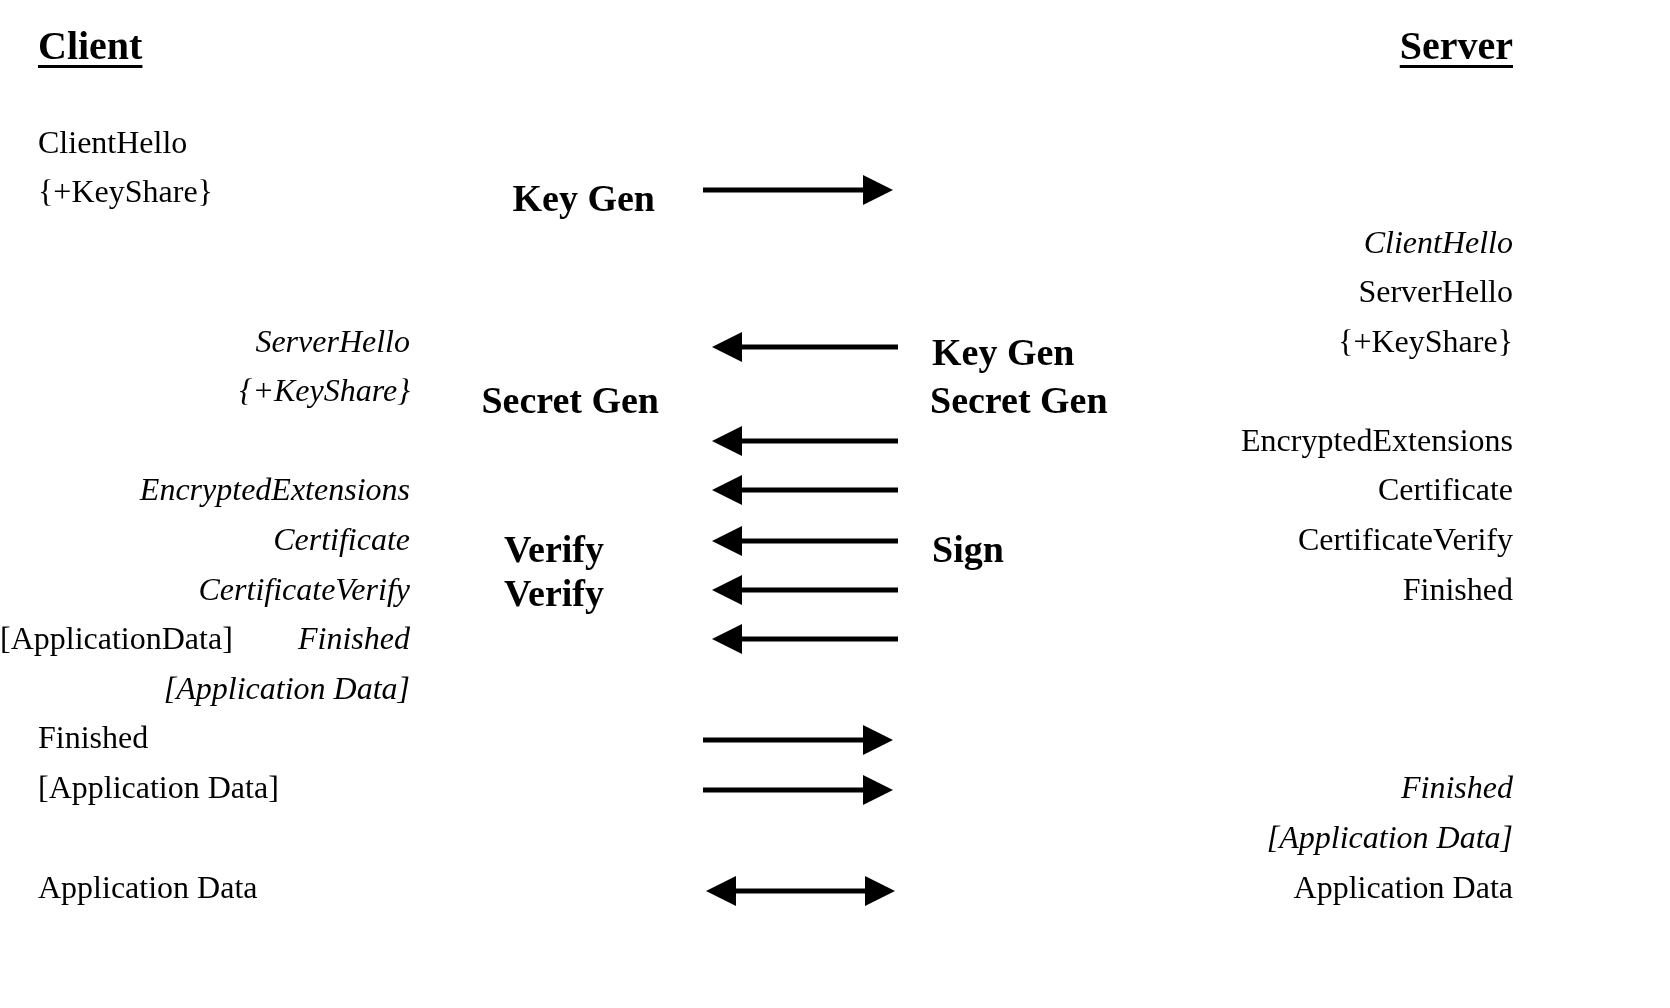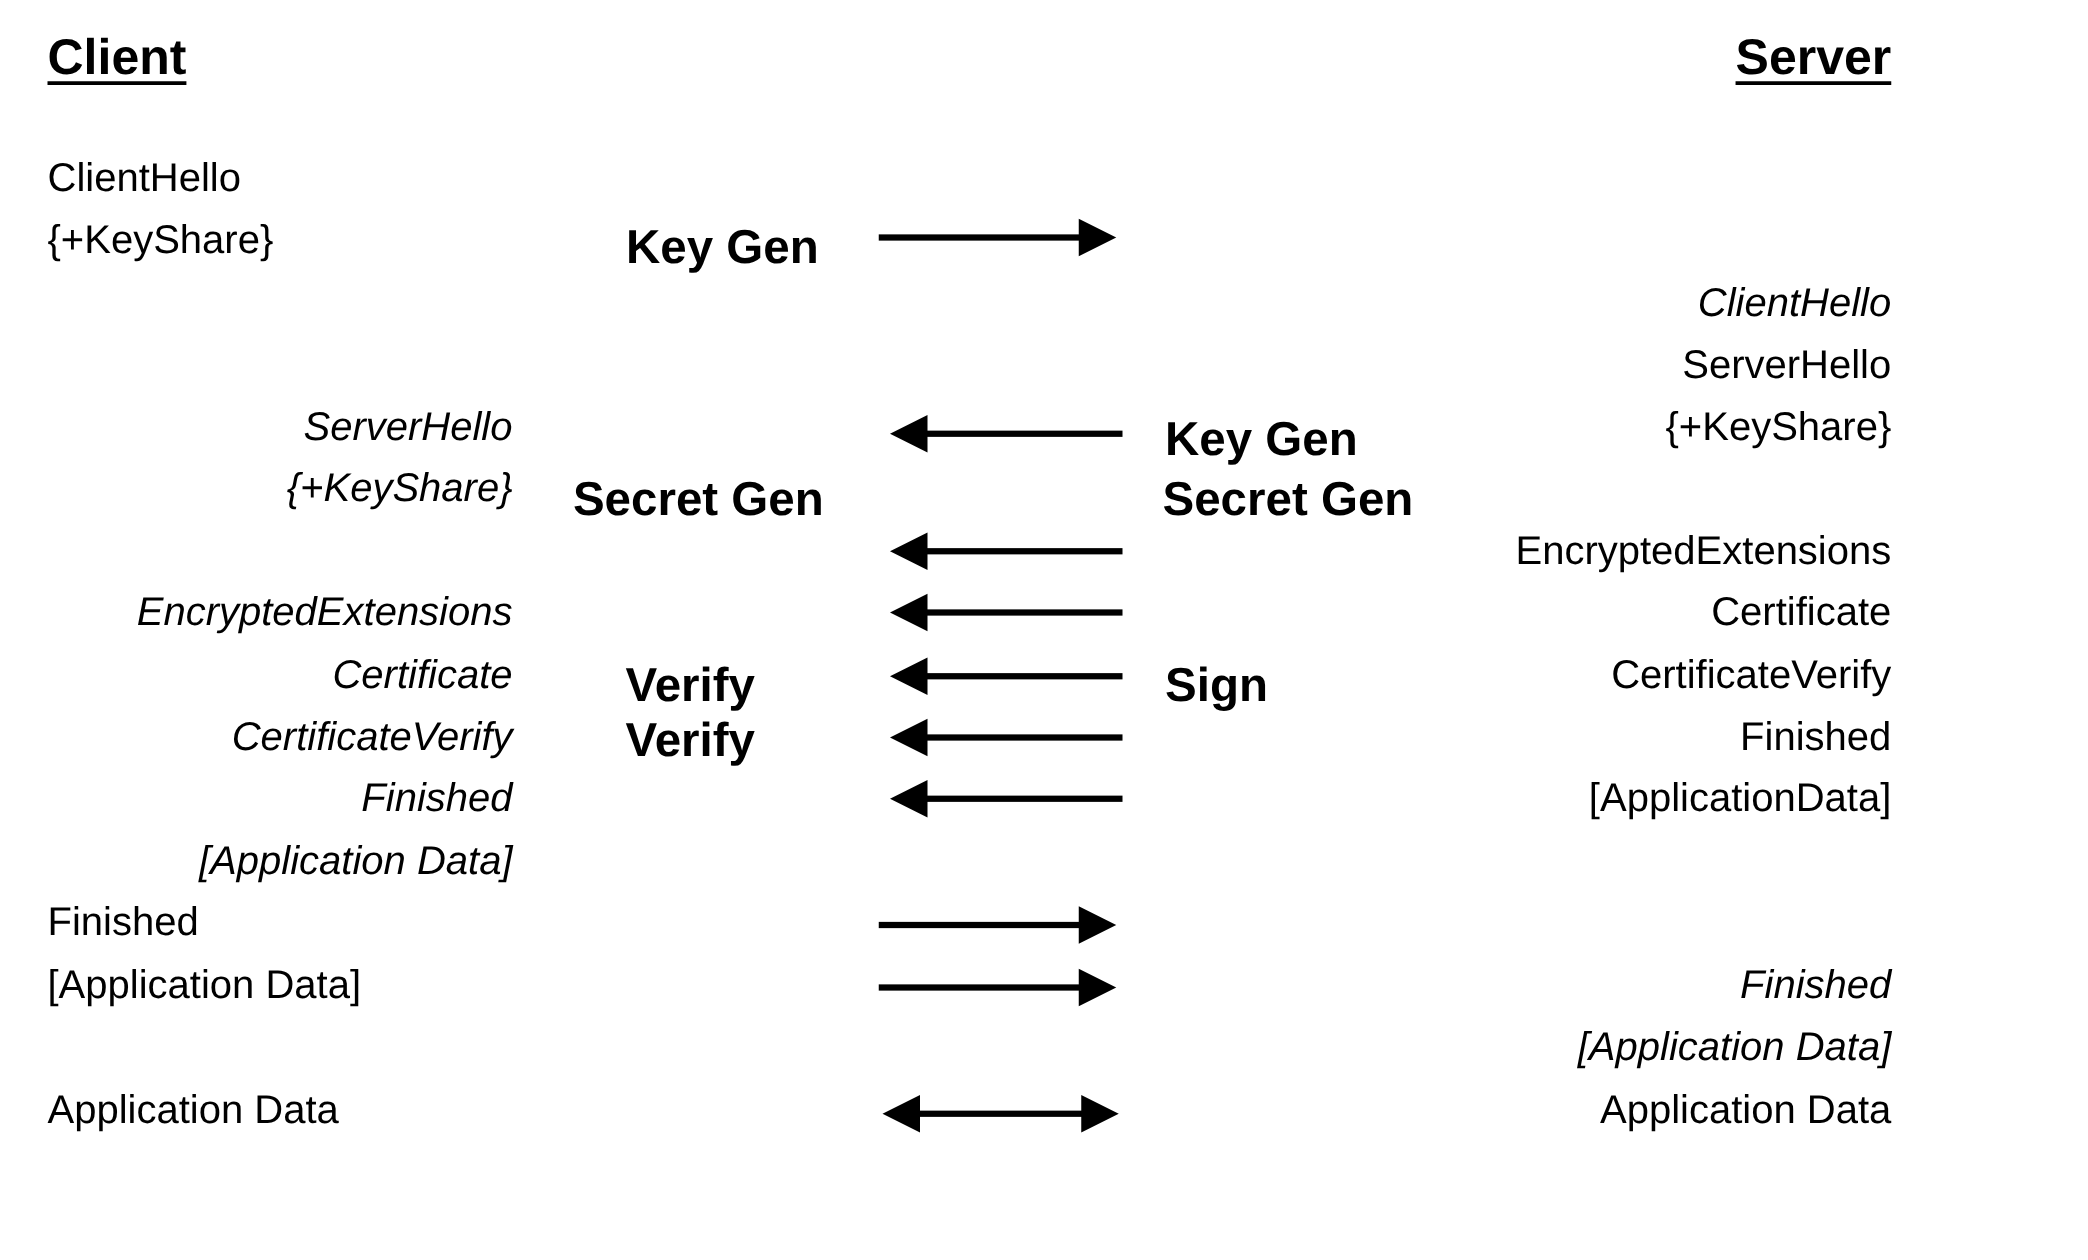--- a/index.html
+++ b/index.html
@@ -5,21 +5,21 @@
   html, body {
     margin: 0;
     padding: 0;
     background: #ffffff;
   }
   #canvas {
     position: relative;
     width: 1670px;
     height: 1008px;
     background: #ffffff;
-    font-family: Liberation Sans, sans-serif;
+    font-family: Liberation Serif, serif;
     color: #000000;
     overflow: hidden;
   }
   .col-header {
     position: absolute;
     font-weight: bold;
     font-size: 40px;
     line-height: 1;
     text-decoration: underline;
     text-underline-offset: 6px;
@@ -74,21 +74,21 @@
       <div class="msg" style="top: 871px; left: 38px; text-align: left;">Application Data</div>
     </div>
   <div id="server-messages-layer">
       <div class="msg italic" style="top: 226px; left: 0px; width: 1513px; text-align: right;">ClientHello</div>
       <div class="msg" style="top: 275px; left: 0px; width: 1513px; text-align: right;">ServerHello</div>
       <div class="msg" style="top: 325px; left: 0px; width: 1513px; text-align: right;">{+KeyShare}</div>
       <div class="msg" style="top: 424px; left: 0px; width: 1513px; text-align: right;">EncryptedExtensions</div>
       <div class="msg" style="top: 473px; left: 0px; width: 1513px; text-align: right;">Certificate</div>
       <div class="msg" style="top: 523px; left: 0px; width: 1513px; text-align: right;">CertificateVerify</div>
       <div class="msg" style="top: 573px; left: 0px; width: 1513px; text-align: right;">Finished</div>
-      <div class="msg" style="top: 622px; left: 0px; width: 1513px; text-align: right;">[ApplicationData]</div>
+      <div class="msg" style="top: 622px; left: 0px; width: 1513px; ">[ApplicationData]</div>
       <div class="msg italic" style="top: 771px; left: 0px; width: 1513px; text-align: right;">Finished</div>
       <div class="msg italic" style="top: 821px; left: 0px; width: 1513px; text-align: right;">[Application Data]</div>
       <div class="msg" style="top: 871px; left: 0px; width: 1513px; text-align: right;">Application Data</div>
     </div>
   <div id="client-ops-layer">
       <div class="op" style="top: 179px; left: 0px; width: 655px; text-align: right;">Key Gen</div>
       <div class="op" style="top: 381px; left: 0px; width: 659px; text-align: right;">Secret Gen</div>
       <div class="op" style="top: 530px; left: 0px; width: 604px; text-align: right;">Verify</div>
       <div class="op" style="top: 574px; left: 0px; width: 604px; text-align: right;">Verify</div>
     </div>

